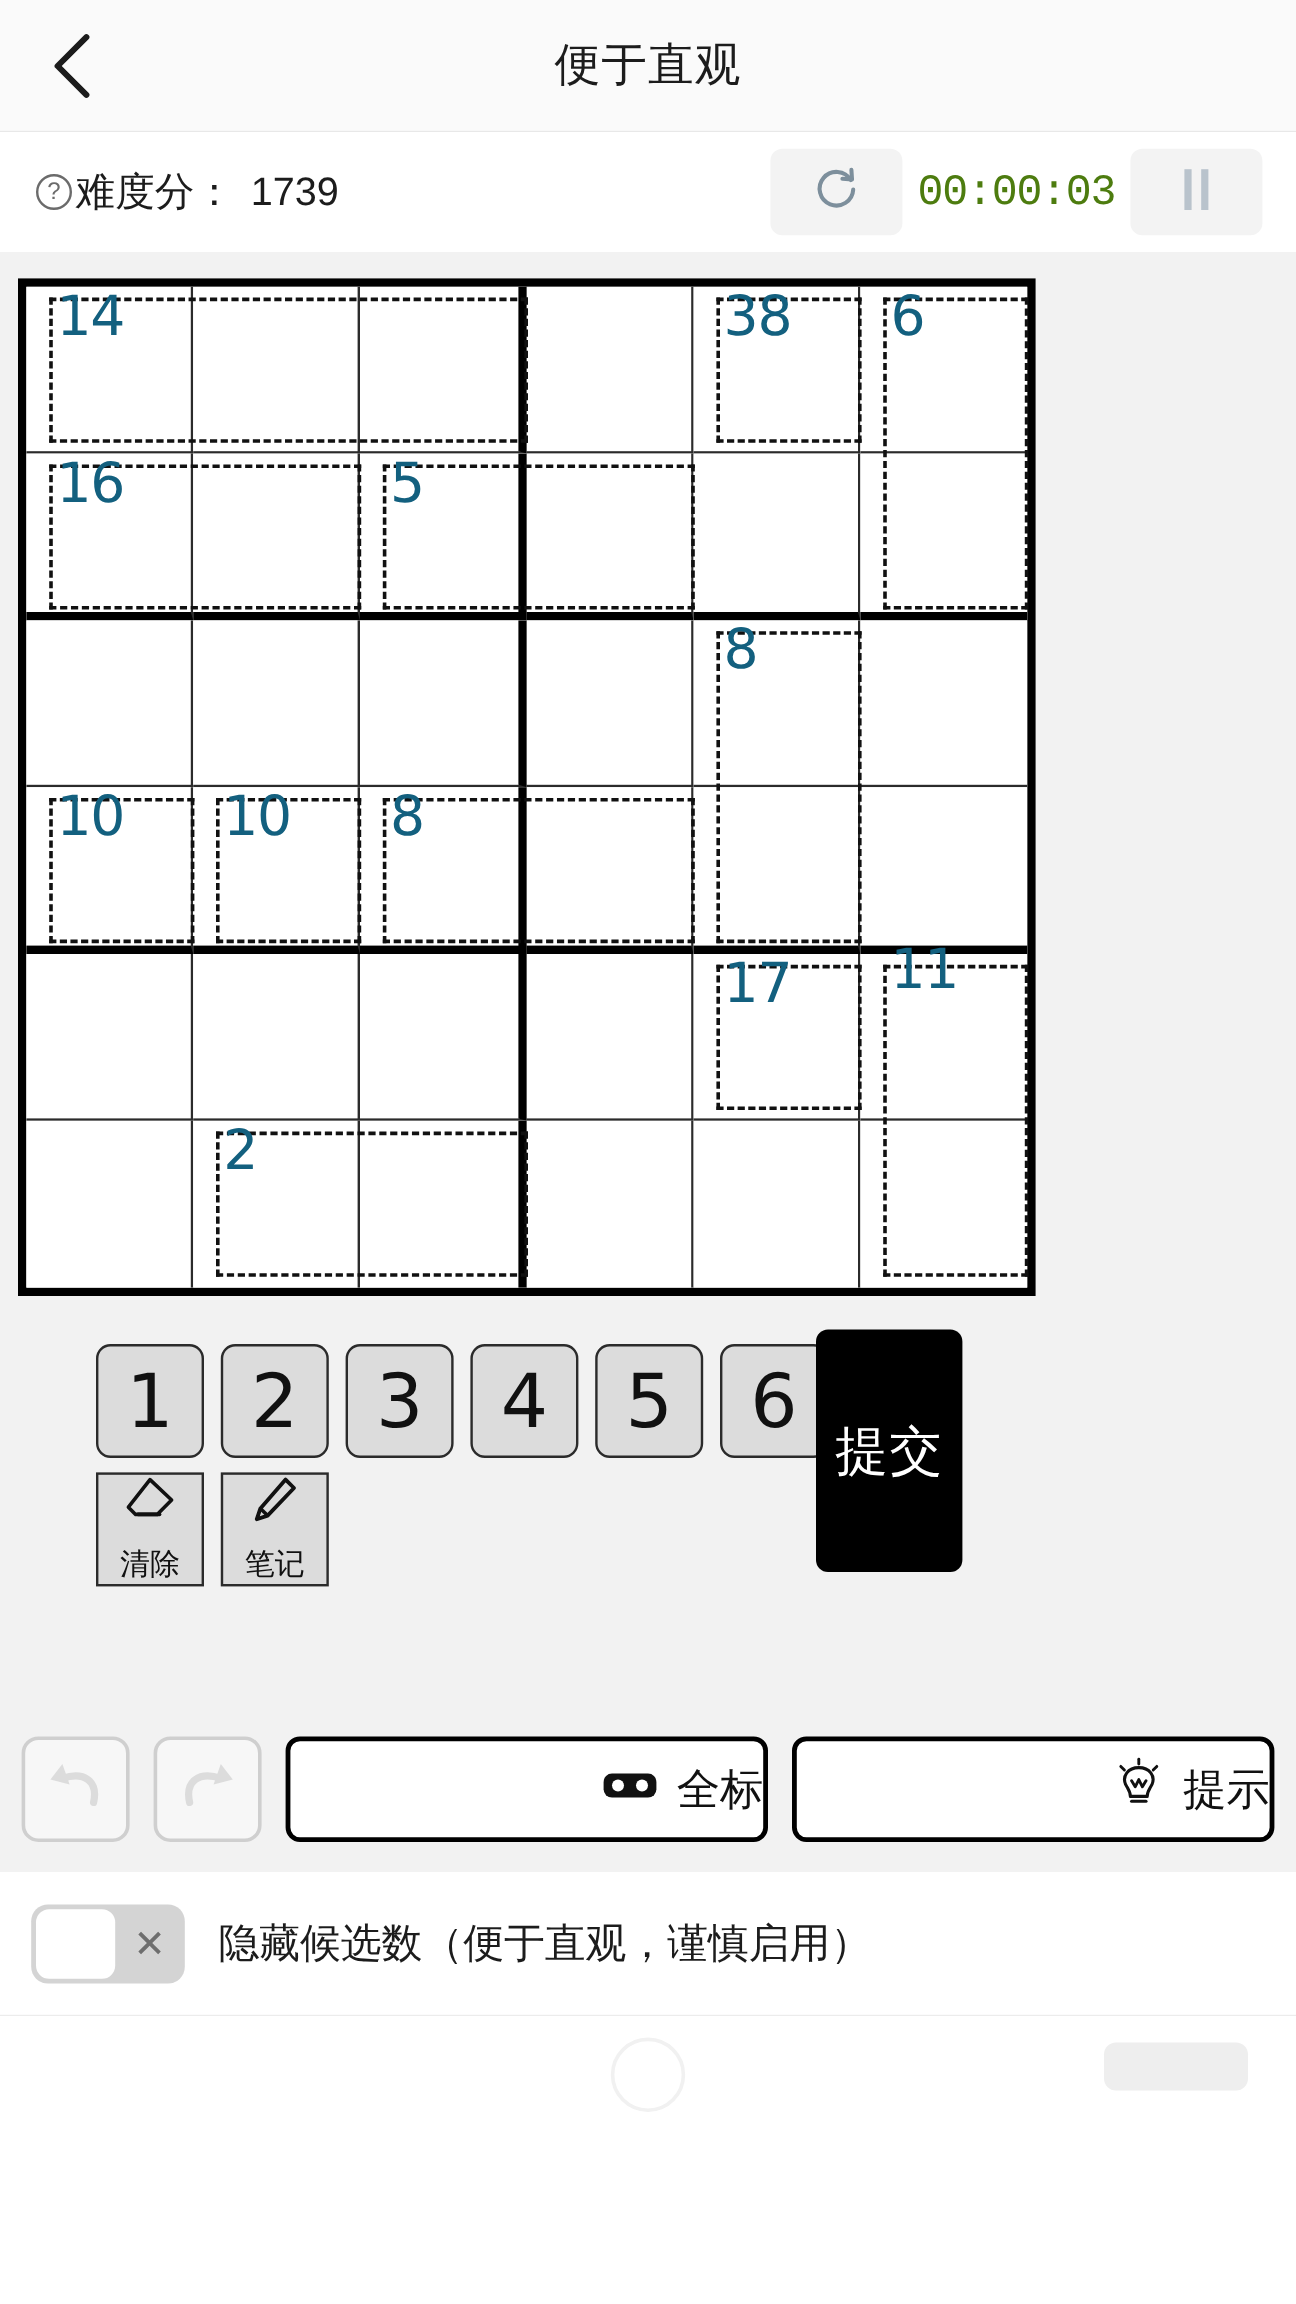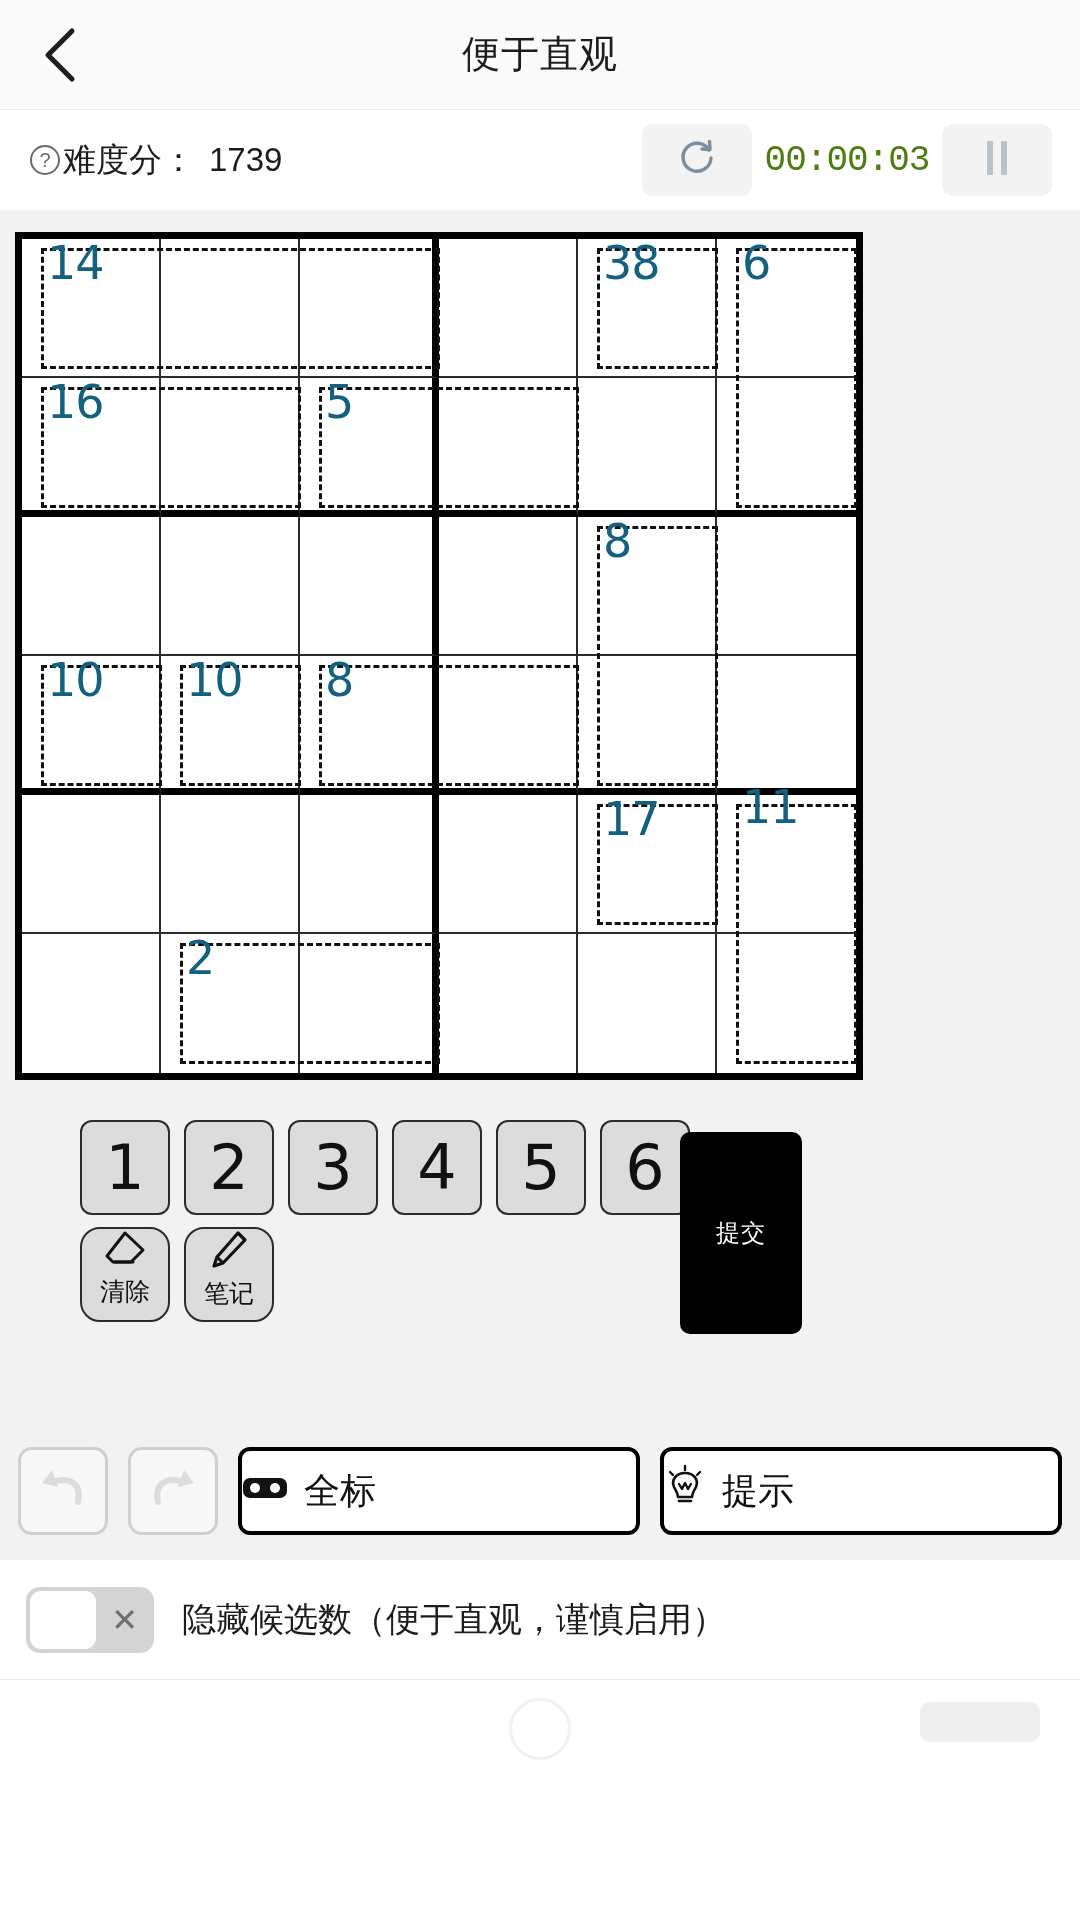--- a/index.html
+++ b/index.html
@@ -151,35 +151,35 @@
     border-radius: 12px;
     display: flex; align-items: center; justify-content: center;
     font-size: 62px; color: #111;
     font-family: "DejaVu Sans", sans-serif;
   }
   #tool-row { display: flex; gap: 14px; margin-top: 12px; }
   .tool-key {
     width: 90px; height: 95px;
     background: #dcdcdc;
     border: 2px solid #2b2b2b;
-    border-radius: 20px;
+    border-radius: 0;
     display: flex; flex-direction: column;
-    align-items: center; justify-content: flex-start;
+    align-items: center; justify-content: space-between;
     gap: 2px;
   }
   .tool-key .tool-label { font-size: 25px; color: #111; }
   #submit-btn {
     position: absolute;
-    left: 680px; top: 32px;
+    left: 680px; top: 8px;
     width: 122px; height: 202px;
     background: #000000;
     border-radius: 10px;
     display: flex; align-items: center; justify-content: center;
     color: #ffffff;
-    font-size: 24px;
+    font-size: 44px;
     letter-spacing: 1px;
   }
 
   
   #action-bar {
     background: #f2f2f2;
     display: flex; align-items: center;
     gap: 20px;
     padding: 0 18px 18px 18px;
     height: 120px;
@@ -190,21 +190,21 @@
     border-radius: 14px;
     background: #f7f7f7;
     display: flex; align-items: center; justify-content: center;
   }
   .wide-btn {
     flex: 1;
     height: 88px;
     border: 4px solid #000000;
     border-radius: 12px;
     background: #ffffff;
-    display: flex; align-items: center; justify-content: flex-start;
+    display: flex; align-items: center; justify-content: flex-end;
     gap: 16px;
     font-size: 36px; color: #111;
   }
 
   
   #toggle-row {
     background: #ffffff;
     height: 120px;
     display: flex; align-items: center;
     padding: 0 26px;

